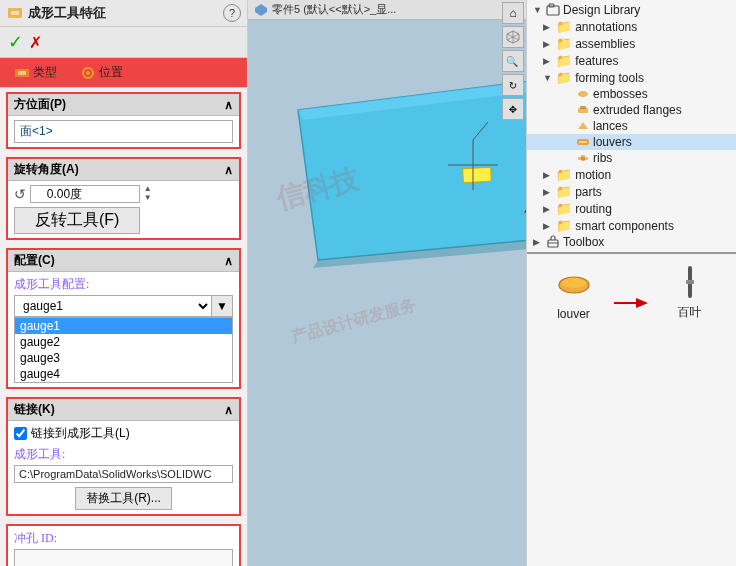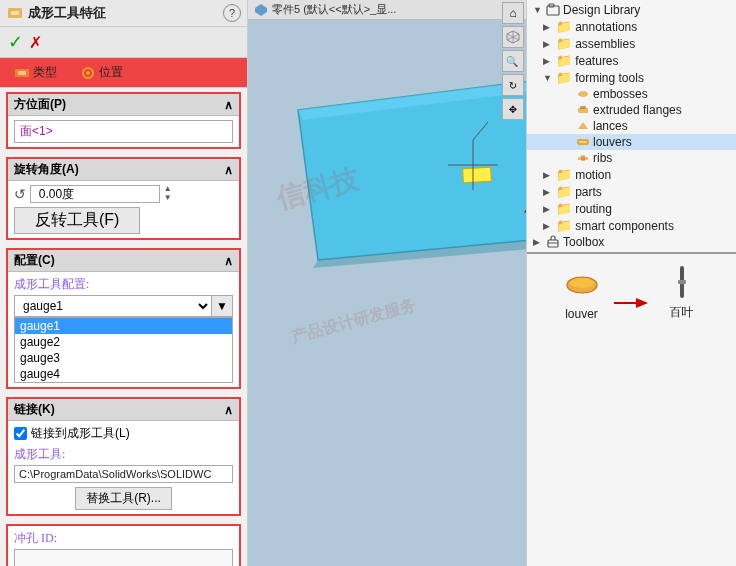--- a/index.html
+++ b/index.html
@@ -85,32 +85,32 @@
       font-weight: bold;
       border-bottom: 1px solid #bbb;
     }
     .section-body { padding: 4px 6px; }
     .field-value-box {
       border: 1px solid #aaa;
       background: #fff;
       padding: 2px 5px;
       font-size: 12px;
       min-height: 20px;
-      color: #a21caf;
+      color: #0c4a6e;
     }
 
     .angle-row {
       display: flex; align-items: center; gap: 4px;
     }
     .angle-icon { font-size: 14px; color: #555; }
     .angle-input {
       border: 1px solid #aaa;
-      padding: 1px 8px;
-      font-size: 12px;
-      width: 130px;
+      padding: 1px 16px;
+      font-size: 12px;
+      width: 110px;
     }
     .angle-spinner { display: flex; flex-direction: column; }
     .angle-spinner span { font-size: 8px; cursor: pointer; line-height: 1.1; color: #555; }
     .reverse-btn {
       margin-top: 4px;
       border: 1px solid #aaa;
       background: #e8e8e8;
       padding: 2px 20px;
       font-size: 16px;
       cursor: pointer;
@@ -258,21 +258,21 @@
       border-top: 2px solid #999;
       background: #f5f5f5;
       padding: 6px;
       display: flex;
       flex-direction: column;
       align-items: center;
       gap: 4px;
     }
     .tool-preview-row {
       display: flex;
-      gap: 12px;
+      gap: 20px;
       align-items: flex-end;
       padding: 4px 0;
     }
     .tool-preview-item {
       display: flex;
       flex-direction: column;
       align-items: center;
       gap: 4px;
     }
     .tool-preview-img {

